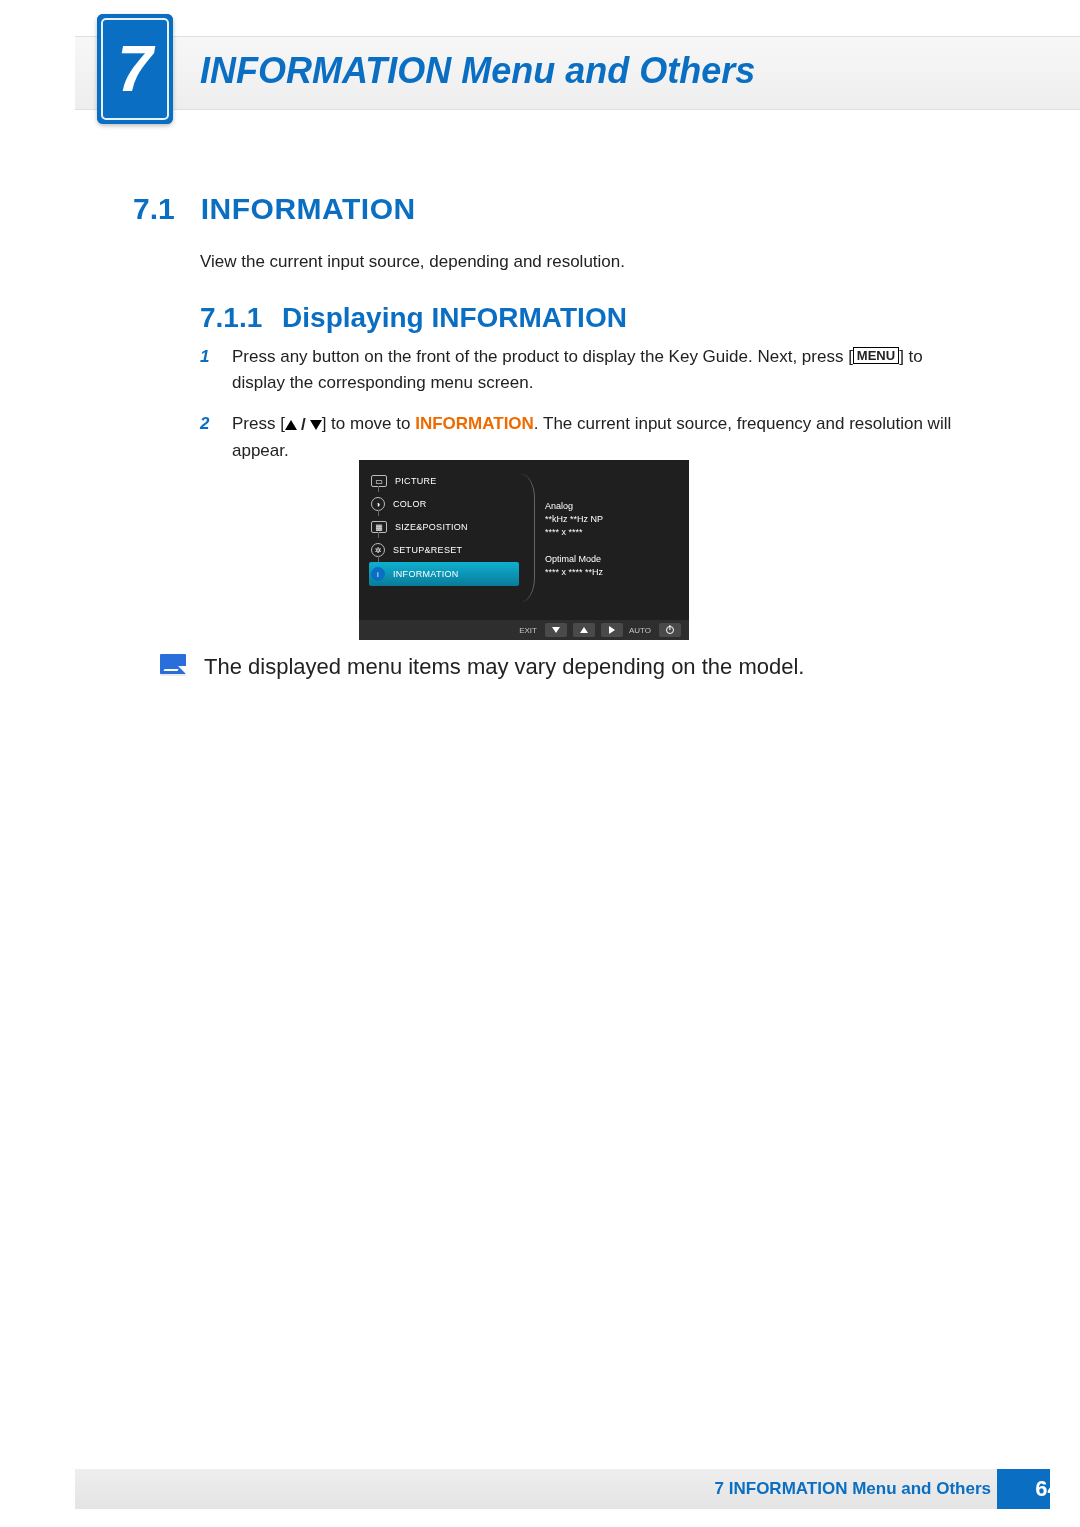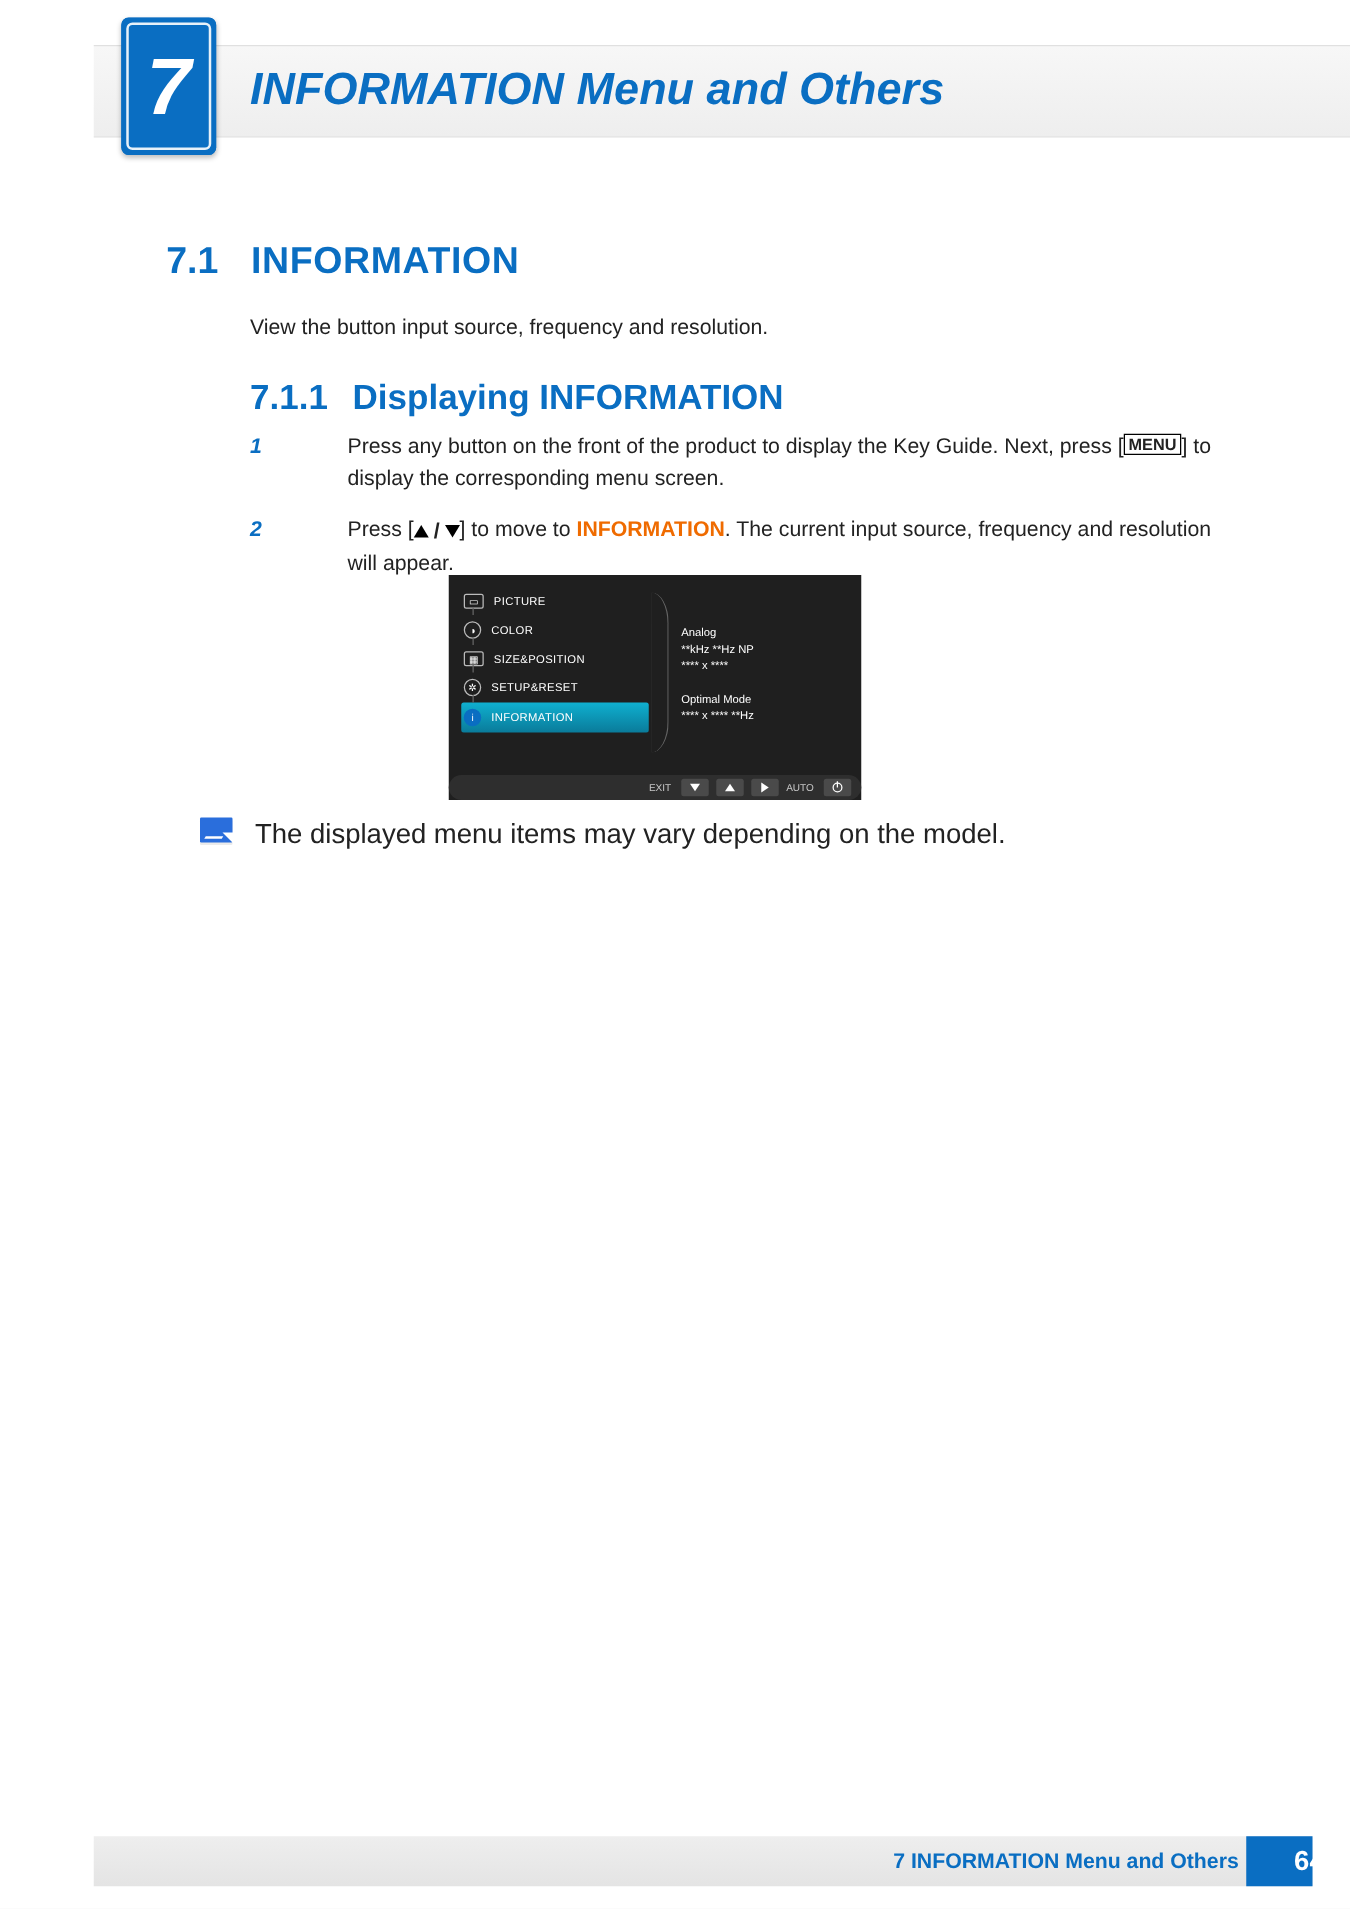--- a/index.html
+++ b/index.html
@@ -73,21 +73,21 @@
   .h711-num { margin-right: 12px; }
 
   
   .steps {
     position:absolute;
     left: 200px; right: 106px; top: 344px;
     font-size: 17px; color:#222; line-height: 1.55;
   }
   .step { display:flex; gap:16px; margin-bottom: 14px; }
   .step-num { color:#0a6ec2; font-style: italic; font-weight:600; width: 16px; flex:none; }
-  .step-body { flex:1;margin-left:46px; }
+  .step-body { flex:1; }
   .kbd-menu {
     display:inline-block; font-weight:700; font-size:13px;
     border:1px solid #000; padding:0 3px; line-height:15px;
     vertical-align: 2px;
   }
   .up-down {
     display:inline-flex; align-items:center; gap:4px;
     vertical-align: -1px;
   }
   .tri-up, .tri-down {
@@ -144,21 +144,20 @@
     position:absolute; left:176px; top:30px; right:0;
     font-size:9px; line-height:1.45;
   }
   .osd-right .gap { height:14px; }
   .osd-footer {
     position:absolute; left:0; right:0; bottom:0; height:20px;
     background:#2e2e2e;
     display:flex; align-items:center; justify-content:flex-end;
     gap:6px; padding:0 8px;
     font-size:8px;
-    border-radius:10px;
   }
   .osd-footer .btn {
     width:22px; height:14px; background:#4a4a4a; border-radius:2px;
     display:flex; align-items:center; justify-content:center;
   }
   .osd-footer .lbl { color:#c7c7c7; padding-right:2px; }
   .mini-down{ width:0;height:0;border-left:4px solid transparent;border-right:4px solid transparent;border-top:6px solid #fff;}
   .mini-up{ width:0;height:0;border-left:4px solid transparent;border-right:4px solid transparent;border-bottom:6px solid #fff;}
   .mini-right{ width:0;height:0;border-top:4px solid transparent;border-bottom:4px solid transparent;border-left:6px solid #fff;}
   .mini-power{ width:8px;height:8px;border:1.2px solid #fff;border-radius:50%; position:relative;}
@@ -211,21 +210,21 @@
     <span>7</span>
   </div>
 
   <div class="chapter-title">INFORMATION Menu and Others</div>
 
   <div class="h71-row">
     <span class="h71-num">7.1</span>
     <span class="h71-title">INFORMATION</span>
   </div>
 
-  <div class="intro-text">View the button input source, frequency and resolution.</div>
+  <div class="intro-text">View the current input source, depending and resolution.</div>
 
   <div class="h711-row">
     <span class="h711-num">7.1.1</span>
     <span>Displaying INFORMATION</span>
   </div>
 
   <div class="steps">
 
     <div class="step">
       <div class="step-num">1</div>

